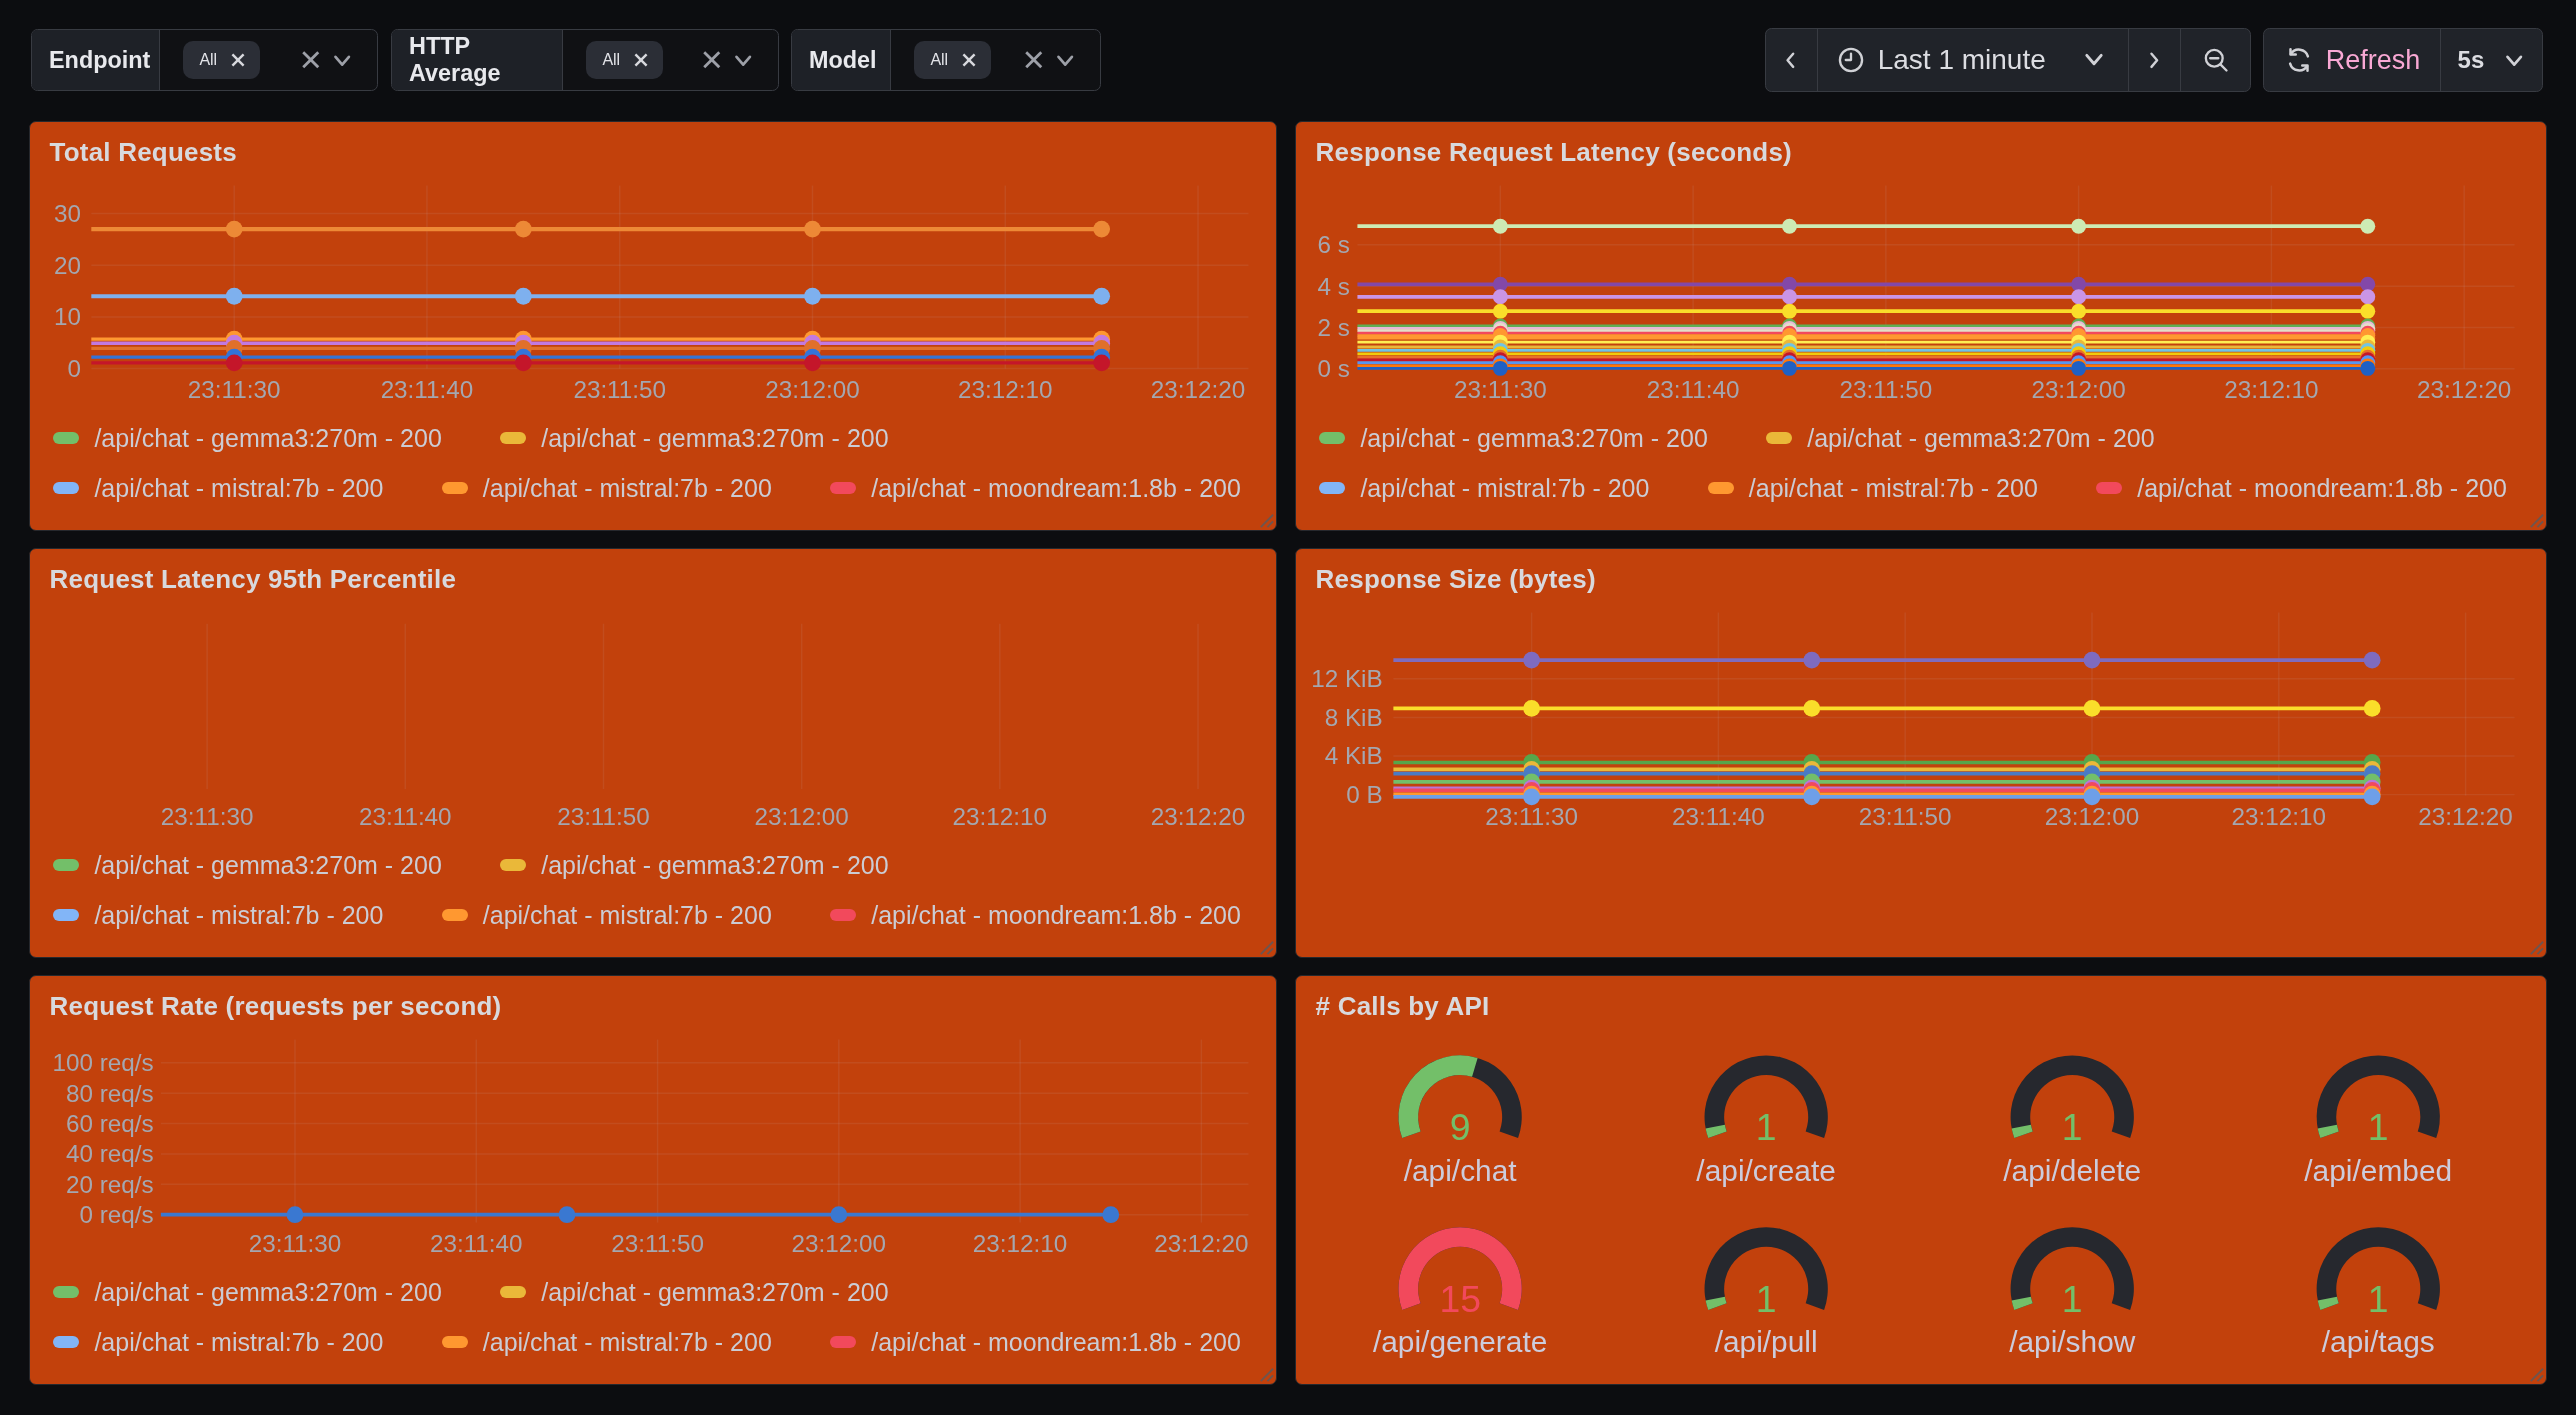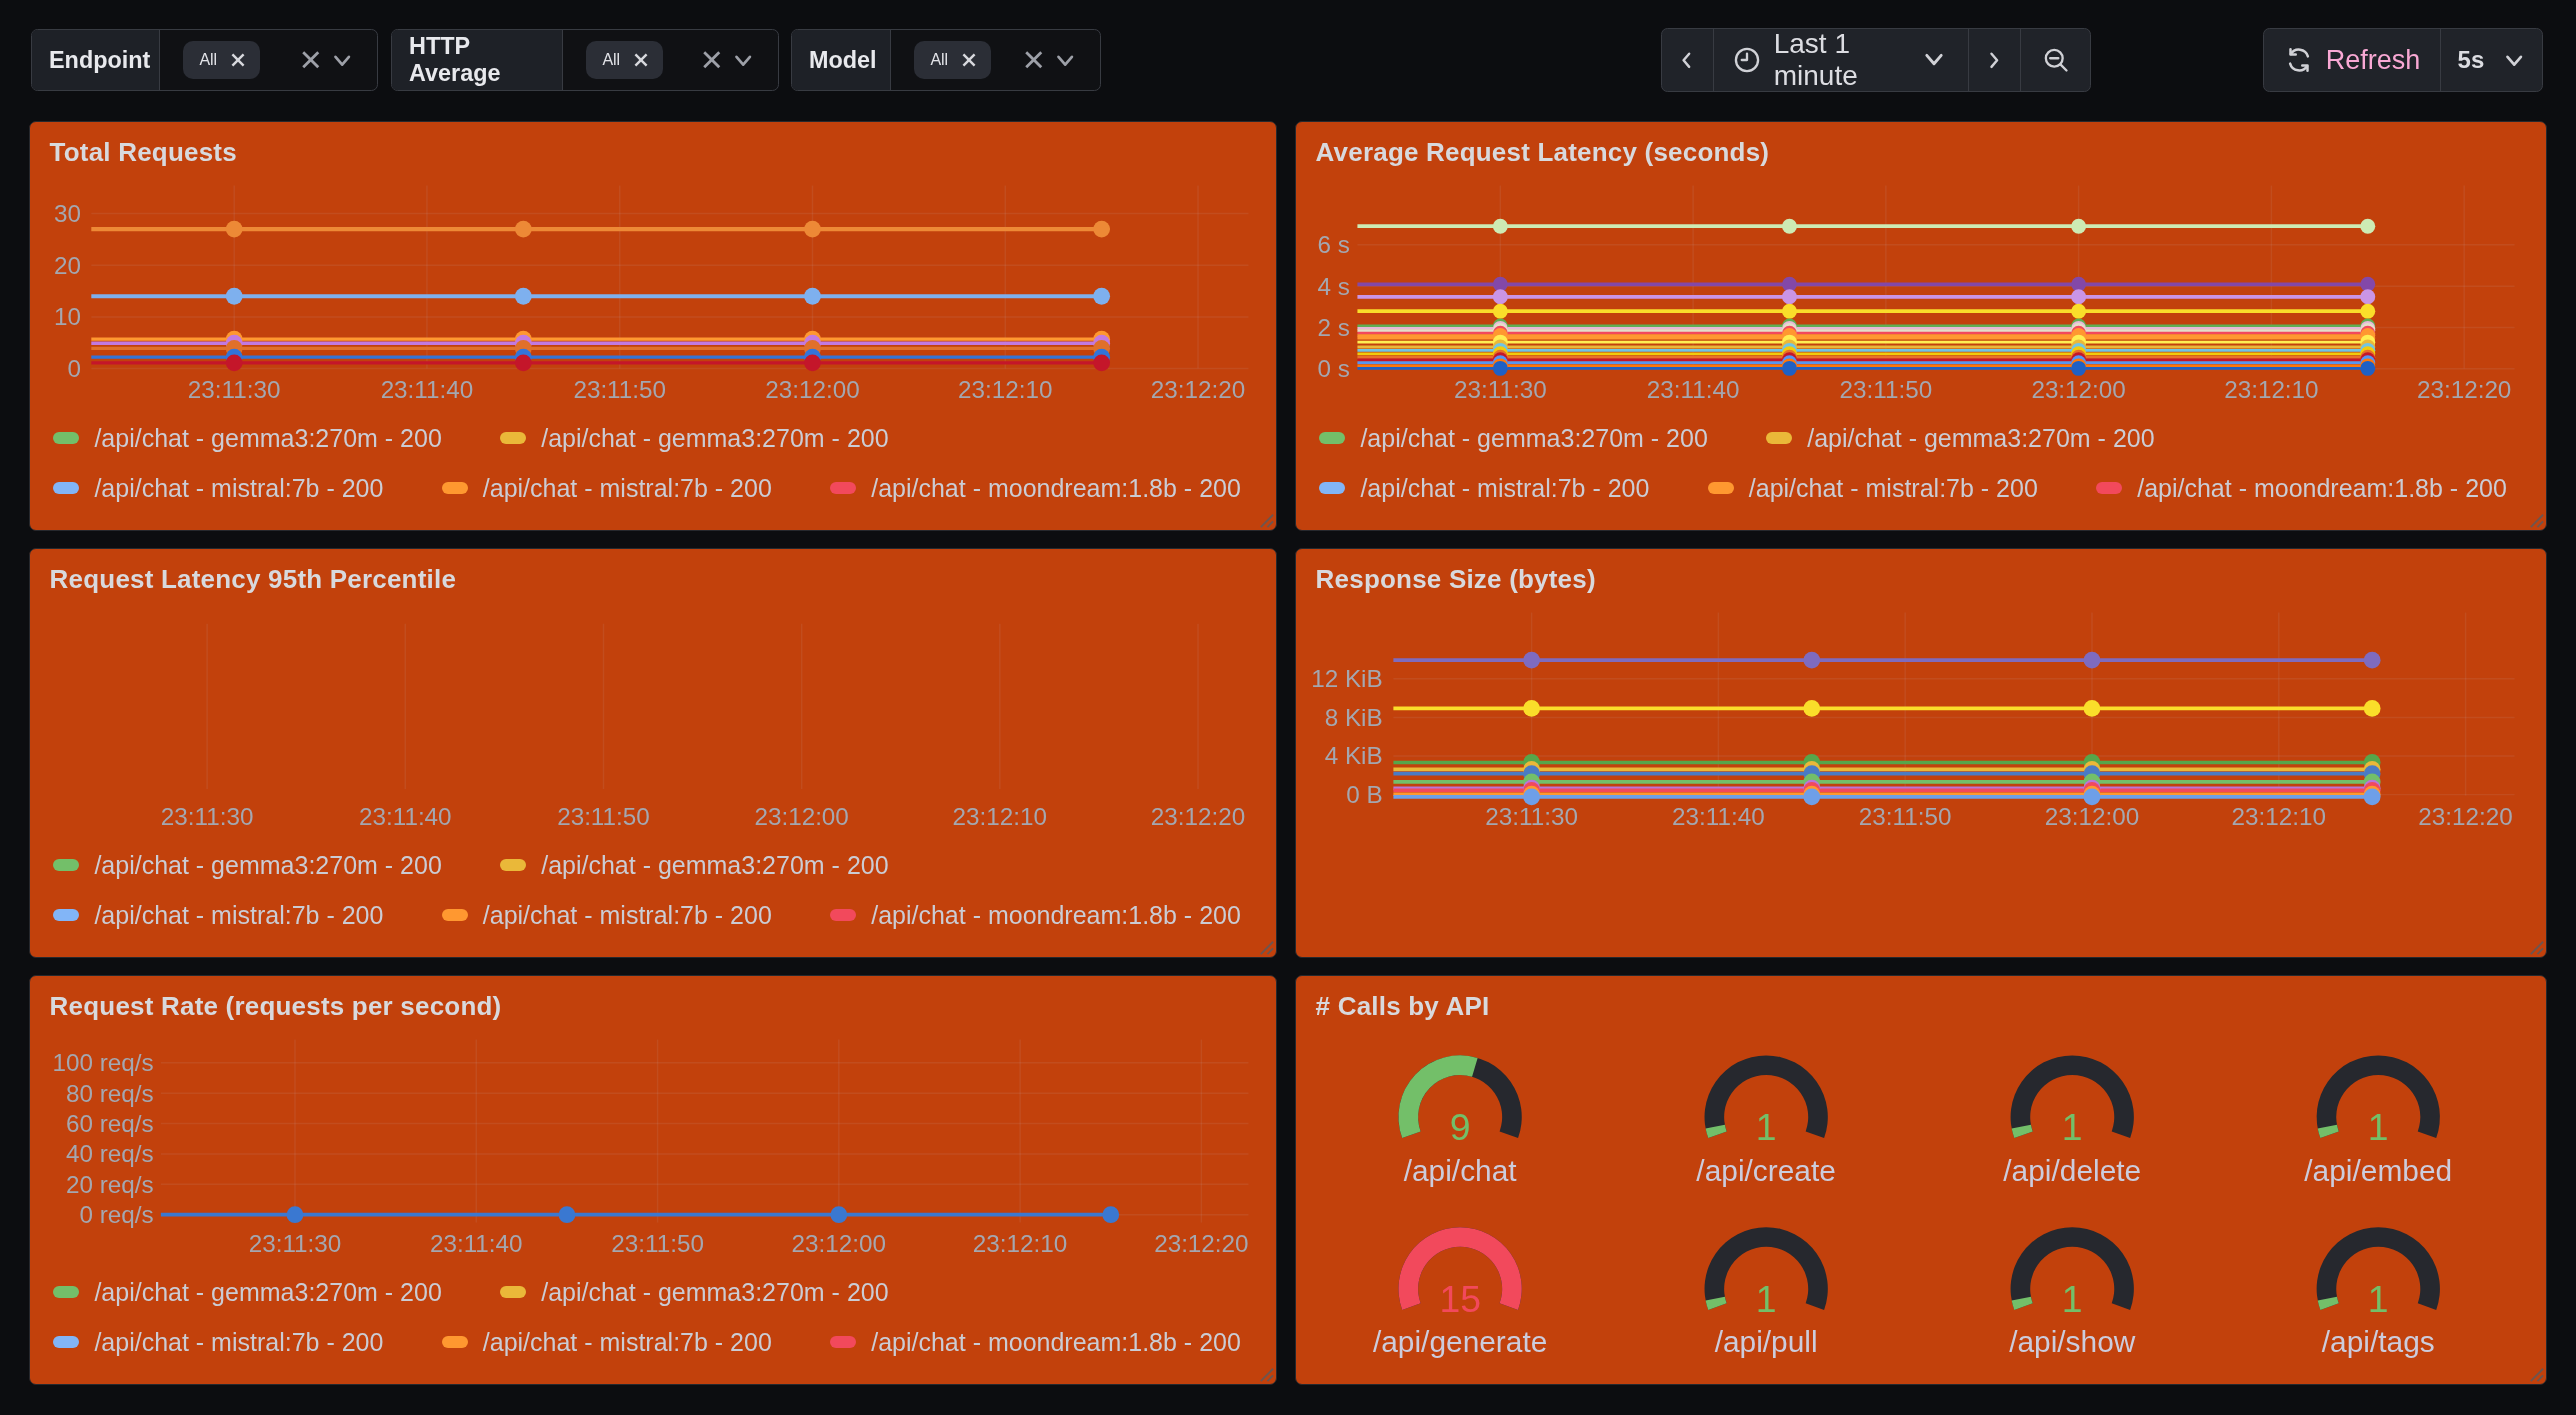--- a/index.html
+++ b/index.html
@@ -64,21 +64,21 @@
         <svg width="21.5" height="21.5" viewBox="0 0 20 20" style="flex:none">
           <line x1="3" y1="3" x2="17" y2="17" stroke="#9da0a8" stroke-width="2.6"></line>
           <line x1="17" y1="3" x2="3" y2="17" stroke="#9da0a8" stroke-width="2.6"></line>
         </svg>
         <svg width="22.4" height="22.4" viewBox="0 0 20 20" style="flex:none">
           <polyline points="4,7 10,14 16,7" fill="none" stroke="#9da0a8" stroke-width="2.4" stroke-linecap="round" stroke-linejoin="round"></polyline>
         </svg>
       </span>
     </div>
   </div>
-<div class="tbar" style="left:1661px;width:430px">
+<div class="tbar" style="left:1765px;width:486px">
 <div class="tseg" style="width:52px">
       <svg width="20.6" height="20.6" viewBox="0 0 20 22">
         <polyline points="12,4 6,11 12,18" fill="none" stroke="#d0d1d6" stroke-width="2.6" stroke-linecap="round" stroke-linejoin="round"></polyline>
       </svg>
     </div>
 <div class="tseg" style="flex:1;justify-content:flex-start;padding-left:18.7px">
       <span style="display:flex;align-items:center;gap:13px">
         <svg width="28" height="28" viewBox="0 0 24 24" style="flex:none">
           <circle cx="12" cy="12" r="9.5" fill="none" stroke="#d0d1d6" stroke-width="2"></circle>
           <polyline points="12,6.5 12,12 7.5,12" fill="none" stroke="#d0d1d6" stroke-width="2" stroke-linecap="round" stroke-linejoin="round"></polyline>
@@ -186,21 +186,21 @@
       <span class="li"><span class="chip" style="background:#82b5f7"></span>/api/chat - mistral:7b - 200</span>
       <span class="li"><span class="chip" style="background:#ff9830"></span>/api/chat - mistral:7b - 200</span>
       <span class="li"><span class="chip" style="background:#f2495c"></span>/api/chat - moondream:1.8b - 200</span>
     </div>
     <svg class="grip" width="17" height="17" viewBox="0 0 18 18">
       <line x1="4" y1="17" x2="17" y2="4" stroke="#585b60" stroke-width="2"></line>
       <line x1="11" y1="17" x2="17" y2="11" stroke="#585b60" stroke-width="2"></line>
     </svg>
   </div>
 <div class="panel" style="left:1295px;top:121px;width:1252px;height:410px">
-    <div class="ptitle">Average Request Latency (seconds)</div>
+    <div class="ptitle">Response Request Latency (seconds)</div>
     <svg style="position:absolute;left:0;top:0" width="1252" height="410" font-family="Liberation Sans" viewBox="0 0 1339 439">
       <line x1="218.0" y1="68.0" x2="218.0" y2="264.0" stroke="rgba(204,204,220,0.09)" stroke-width="1.6" stroke-opacity="1.0"></line>
       <line x1="424.4" y1="68.0" x2="424.4" y2="264.0" stroke="rgba(204,204,220,0.09)" stroke-width="1.6" stroke-opacity="1.0"></line>
       <line x1="630.8" y1="68.0" x2="630.8" y2="264.0" stroke="rgba(204,204,220,0.09)" stroke-width="1.6" stroke-opacity="1.0"></line>
       <line x1="837.2" y1="68.0" x2="837.2" y2="264.0" stroke="rgba(204,204,220,0.09)" stroke-width="1.6" stroke-opacity="1.0"></line>
       <line x1="1043.6" y1="68.0" x2="1043.6" y2="264.0" stroke="rgba(204,204,220,0.09)" stroke-width="1.6" stroke-opacity="1.0"></line>
       <line x1="1250.0" y1="68.0" x2="1250.0" y2="264.0" stroke="rgba(204,204,220,0.09)" stroke-width="1.6" stroke-opacity="1.0"></line>
       <line x1="65.0" y1="264.3" x2="1304.0" y2="264.3" stroke="rgba(204,204,220,0.09)" stroke-width="1.6" stroke-opacity="1.0"></line>
       <line x1="65.0" y1="220.0" x2="1304.0" y2="220.0" stroke="rgba(204,204,220,0.09)" stroke-width="1.6" stroke-opacity="1.0"></line>
       <line x1="65.0" y1="175.8" x2="1304.0" y2="175.8" stroke="rgba(204,204,220,0.09)" stroke-width="1.6" stroke-opacity="1.0"></line>

